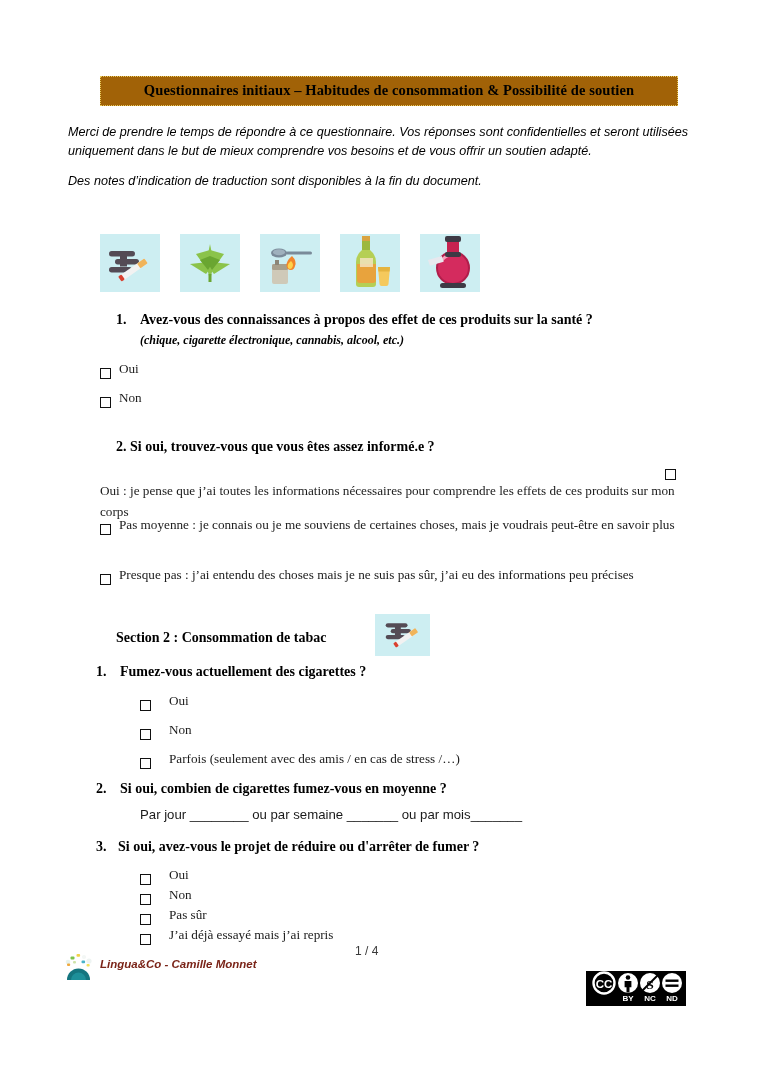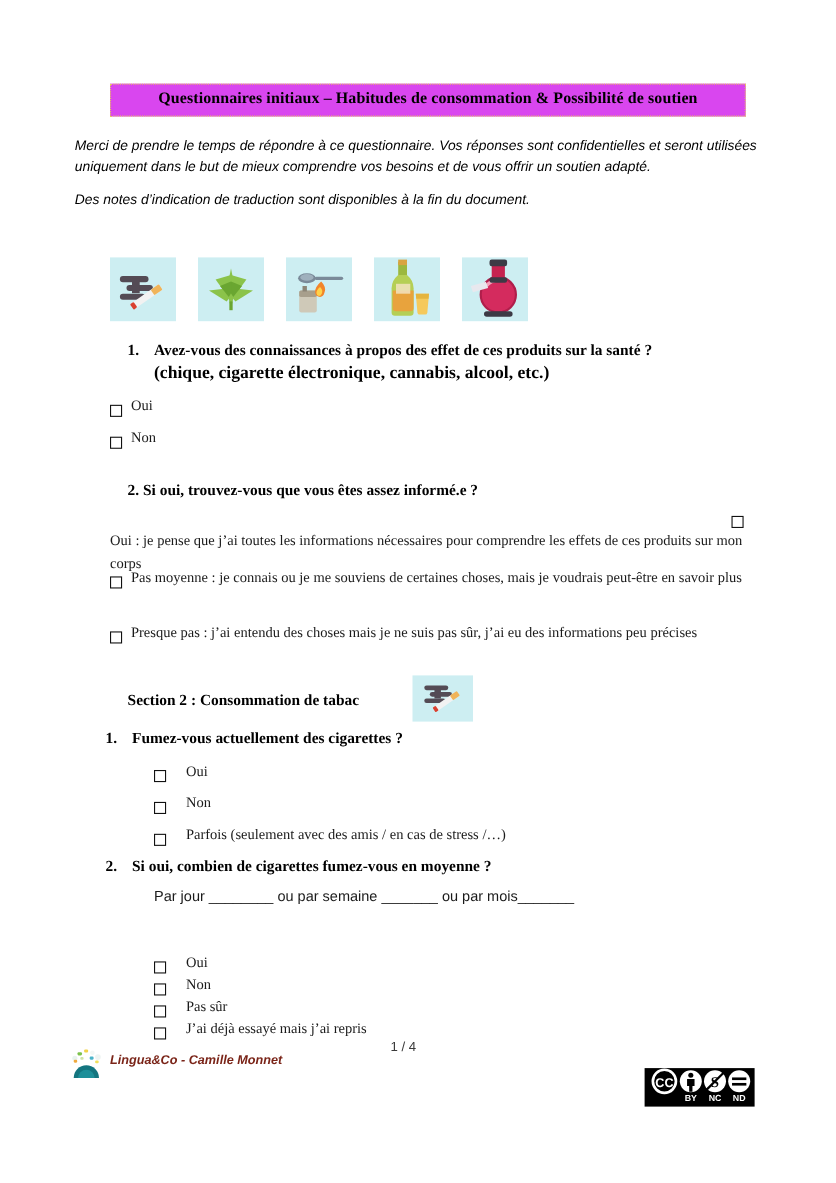--- a/index.html
+++ b/index.html
@@ -24,21 +24,21 @@
   }
 
   
   .title-box {
     position: absolute;
     left: 100px;
     top: 76px;
     width: 578px;
     box-sizing: border-box;
     border: 1px dotted #e8c95a;
-    background: #d946ef;
+    background: #a16207;
     padding: 5px 10px 6px 10px;
     text-align: center;
   }
   .title-text {
     font-family: "Liberation Serif", serif;
     font-weight: bold;
     font-size: 14.5px;
     letter-spacing: 0.1px;
     color: #000;
     white-space: nowrap;
@@ -112,21 +112,22 @@
     position: absolute;
     font-family: "Liberation Serif", serif;
     font-weight: bold;
     font-size: 14px;
     line-height: 20px;
     color: #000;
   }
   .q-sub {
     font-family: "Liberation Serif", serif;
     font-weight: bold;
-    font-size: 16px;
+    font-style: italic;
+    font-size: 12px;
   }
 
   
   .opt {
     position: absolute;
     font-family: Liberation Serif, serif;
     font-size: 13.2px;
     line-height: 21px;
     color: #1a1a1a;
     display: flex;
@@ -355,20 +356,24 @@
     <span class="cbox"></span>
     <span class="opt-text" style="margin-left:10px;">Parfois (seulement avec des amis / en cas de stress /…)</span>
   </div>
 
   <div class="q" style="left:96px; top:779px; width:560px;">
     <span>2.</span>
     <span style="margin-left:10px;">Si oui, combien de cigarettes fumez-vous en moyenne ?</span>
   </div>
   <div class="blanks" style="left:140px; top:807px;">Par jour  ________ ou par semaine _______  ou par mois_______</div>
 
+  <div class="q" style="left:96px; top:837px; width:560px;">
+    <span>3.</span>
+    <span style="margin-left:8px;">Si oui, avez-vous le projet de réduire ou d'arrêter de fumer ?</span>
+  </div>
 
   <div class="opt" style="left:140px; top:864px; width:400px;">
     <span class="cbox"></span>
     <span class="opt-text" style="margin-left:10px;">Oui</span>
   </div>
   <div class="opt" style="left:140px; top:884px; width:400px;">
     <span class="cbox"></span>
     <span class="opt-text" style="margin-left:10px;">Non</span>
   </div>
   <div class="opt" style="left:140px; top:904px; width:400px;">

